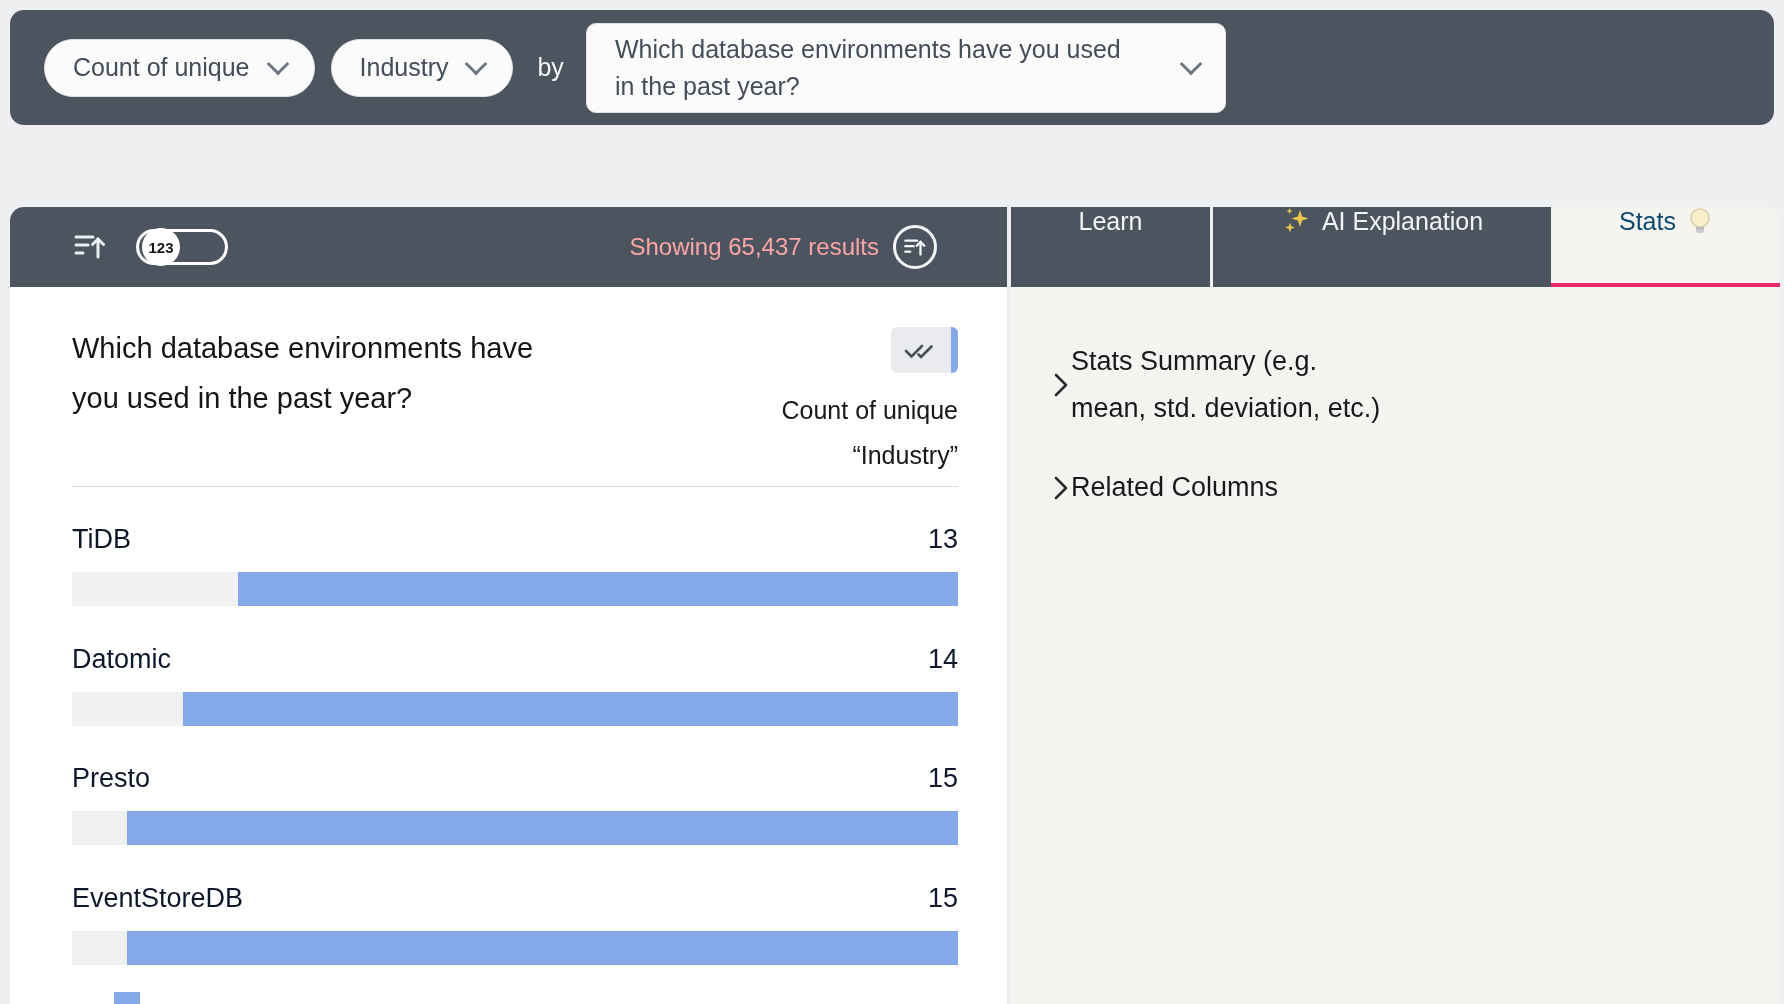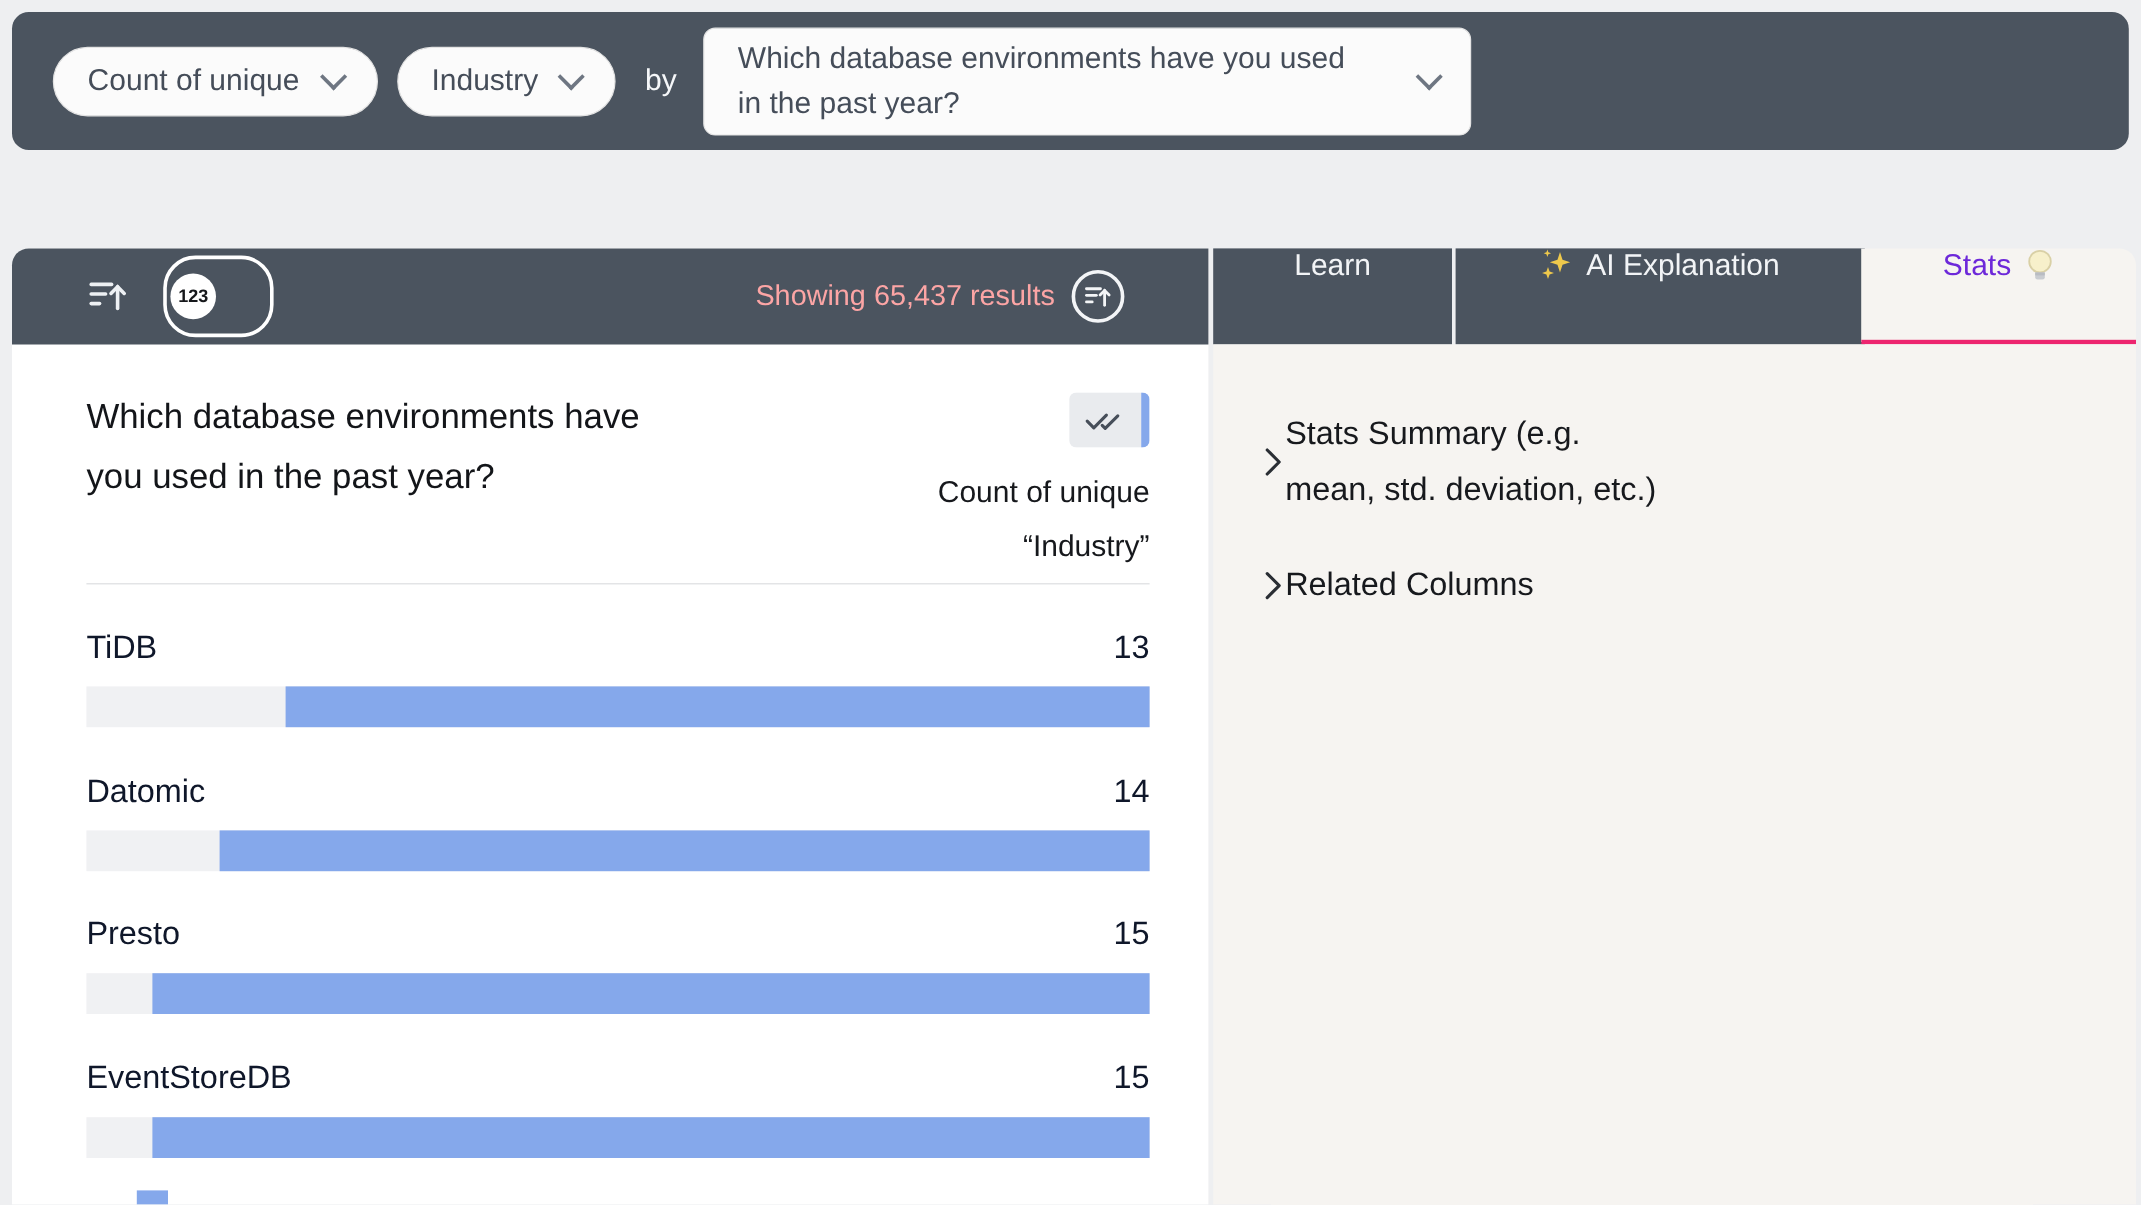--- a/index.html
+++ b/index.html
@@ -23,21 +23,21 @@
   .options{margin-left:auto;display:flex;height:62px;border-radius:9px;overflow:hidden;background:var(--accent-pink,#ED256F);}
   .opt-main{font-size:26px;font-weight:bold;color:#fff;padding:0 30px;background:none;border:none;cursor:pointer;
     font-family:inherit;}
   .opt-div{width:2px;background:rgba(30,8,20,0.55);}
   .opt-chev{width:58px;display:flex;align-items:center;justify-content:center;background:none;border:none;cursor:pointer;}
 
   
   .panel-left{position:absolute;left:10px;top:207px;width:997px;bottom:0;background:#FFFFFF;border-radius:14px 0 0 0;}
   .phead{height:80px;background:var(--toolbar-dark,#4B545F);border-radius:14px 0 0 0;display:flex;align-items:center;}
   .sort-icon{margin-left:64px;display:flex;cursor:pointer;}
-  .toggle{margin-left:30px;width:92px;height:68px;border:3.5px solid #fff;border-radius:27px;box-sizing:border-box;
+  .toggle{margin-left:30px;width:92px;height:36px;border:3.5px solid #fff;border-radius:27px;box-sizing:border-box;
     display:flex;align-items:center;cursor:pointer;}
   .knob{width:38px;height:38px;margin-left:3px;background:#fff;border-radius:50%;display:flex;align-items:center;
     justify-content:center;font-size:15px;font-weight:bold;color:#16181B;}
   .showing{margin-left:auto;font-size:24px;color:#fca5a5;}
   .circle-icon{width:44px;height:44px;border:3px solid #F3F5F7;border-radius:50%;margin:0 70px 0 14px;
     display:flex;align-items:center;justify-content:center;box-sizing:border-box;cursor:pointer;}
   .pbody{position:absolute;top:80px;left:0;right:0;bottom:0;overflow:hidden;}
   .qtitle{position:absolute;left:62px;top:36px;width:470px;font-size:29px;line-height:50px;color:#131519;}
   .check-block{position:absolute;right:49px;top:40px;width:67px;height:46px;display:flex;border-radius:6px;
     overflow:hidden;cursor:pointer;}
@@ -51,21 +51,21 @@
     font-size:27px;color:#0f172a;}
   .bar-track{position:absolute;left:0;right:0;top:64px;height:34px;background:var(--bar-track,#F0F1F3);}
   .bar-fill{position:absolute;right:0;top:0;bottom:0;background:var(--bar-blue,#85A8EB);}
   .partial-bar{position:absolute;left:104px;bottom:0;width:26px;height:12px;background:var(--bar-blue,#85A8EB);}
 
   
   .tab{position:absolute;top:207px;height:80px;display:flex;align-items:flex-start;justify-content:center;gap:12px;
     font-size:25px;box-sizing:border-box;cursor:pointer;}
   .tab-learn{left:1011px;width:199px;background:var(--toolbar-dark,#4B545F);color:#F2F4F6;}
   .tab-ai{left:1213px;width:341px;background:var(--toolbar-dark,#4B545F);color:#F2F4F6;}
-  .tab-stats{left:1551px;width:229px;background:var(--side-bg,#F6F4F1);color:#6d28d9;border-radius:0 14px 0 0;
+  .tab-stats{left:1551px;width:229px;background:var(--side-bg,#F6F4F1);color:#0c4a6e;border-radius:0 14px 0 0;
     border-bottom:4px solid var(--accent-pink,#ED256F);}
 
   
   .panel-right{position:absolute;left:1011px;top:287px;width:769px;bottom:0;background:var(--side-bg,#F6F4F1);}
   .stat-item{position:absolute;left:40px;display:flex;align-items:center;color:#17191D;cursor:pointer;}
   .stat-item.pos-0{top:51px;}
   .stat-item.pos-1{top:177px;}
   .stat-lines{font-size:27px;line-height:47px;}
   .chev-right{display:flex;}
 </style>

